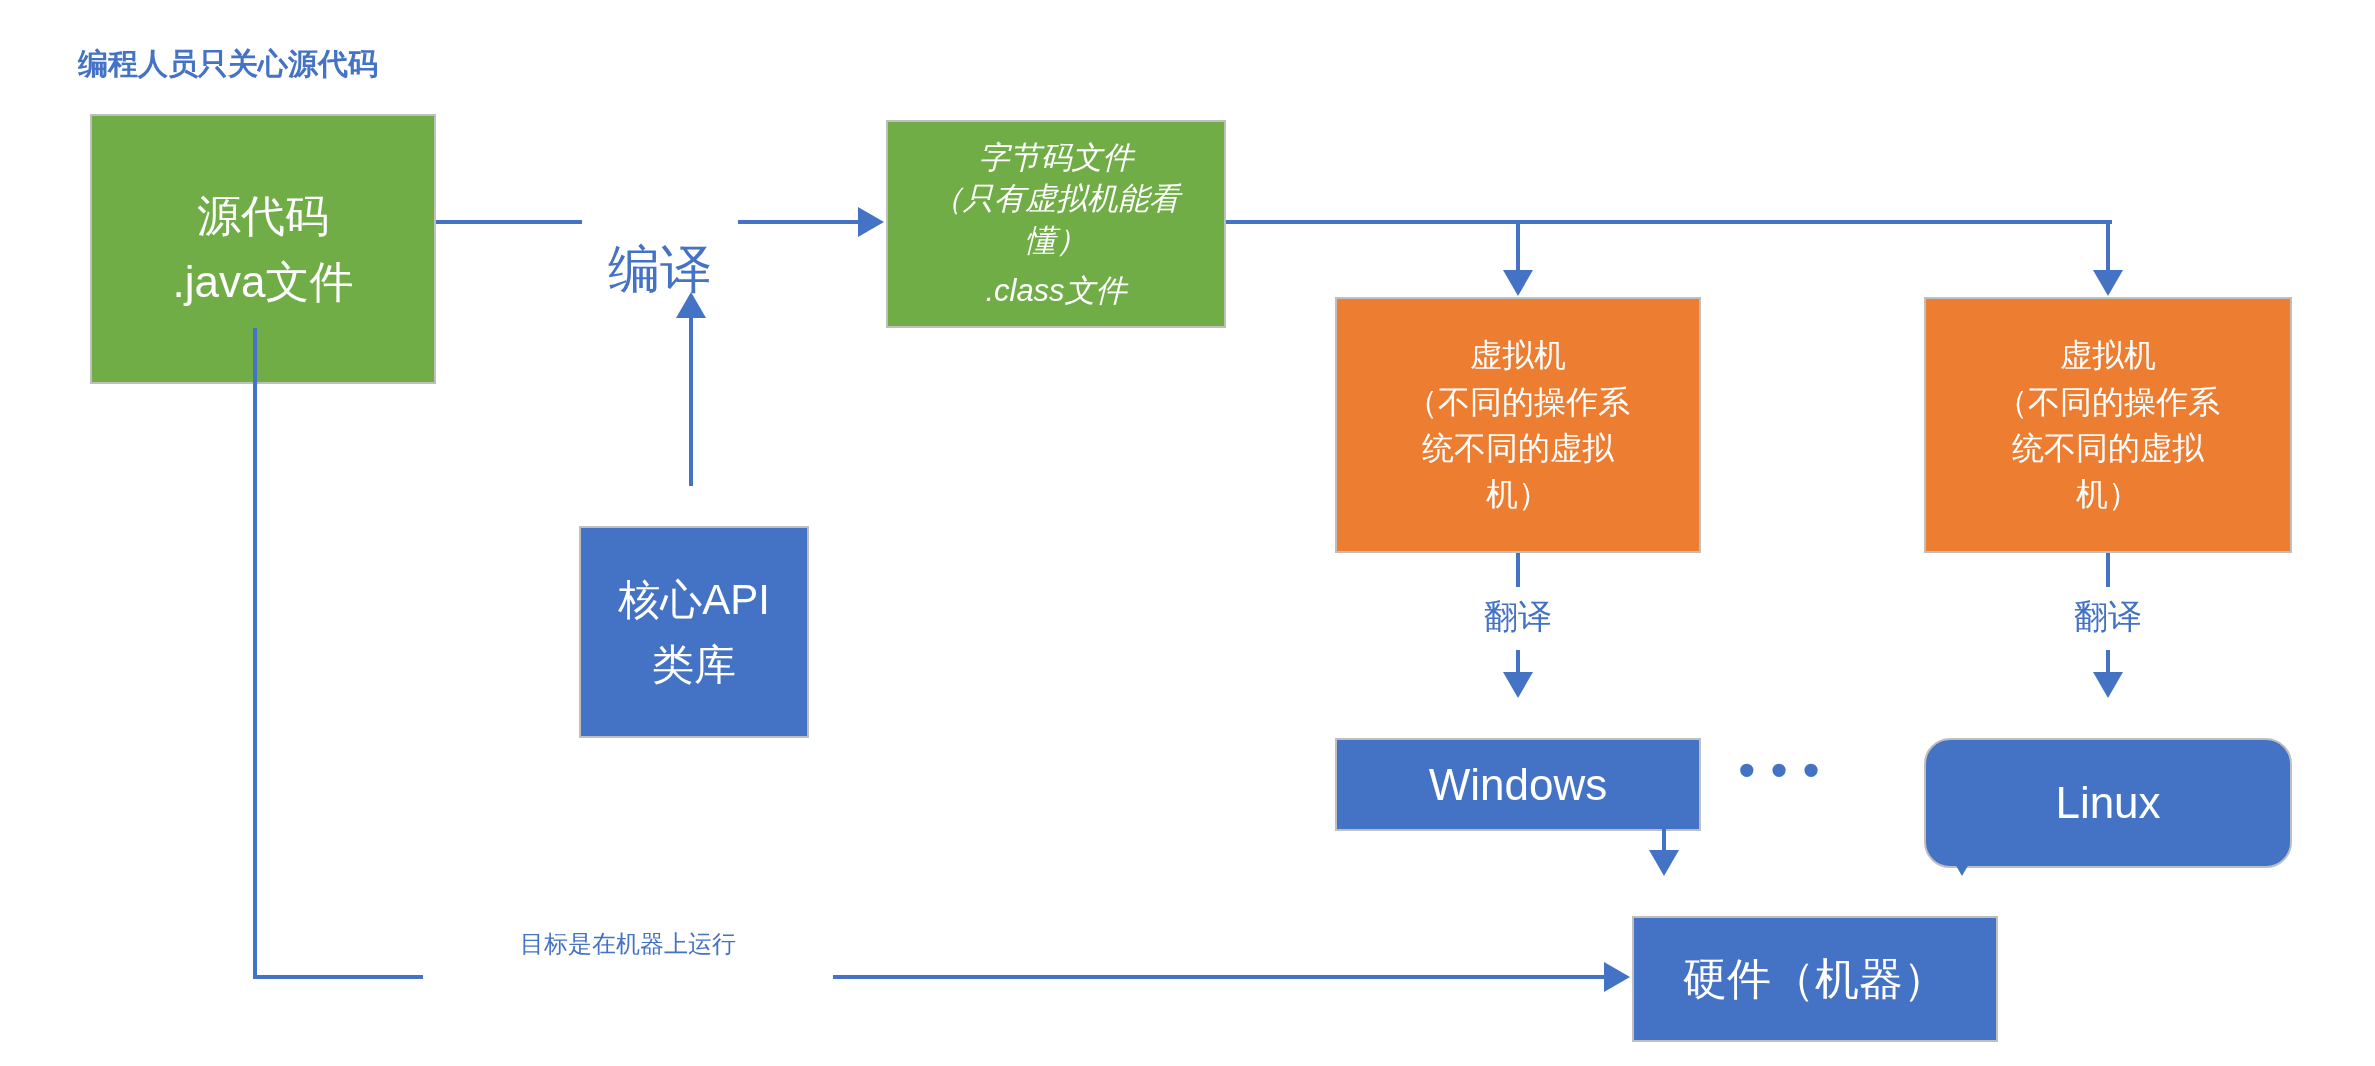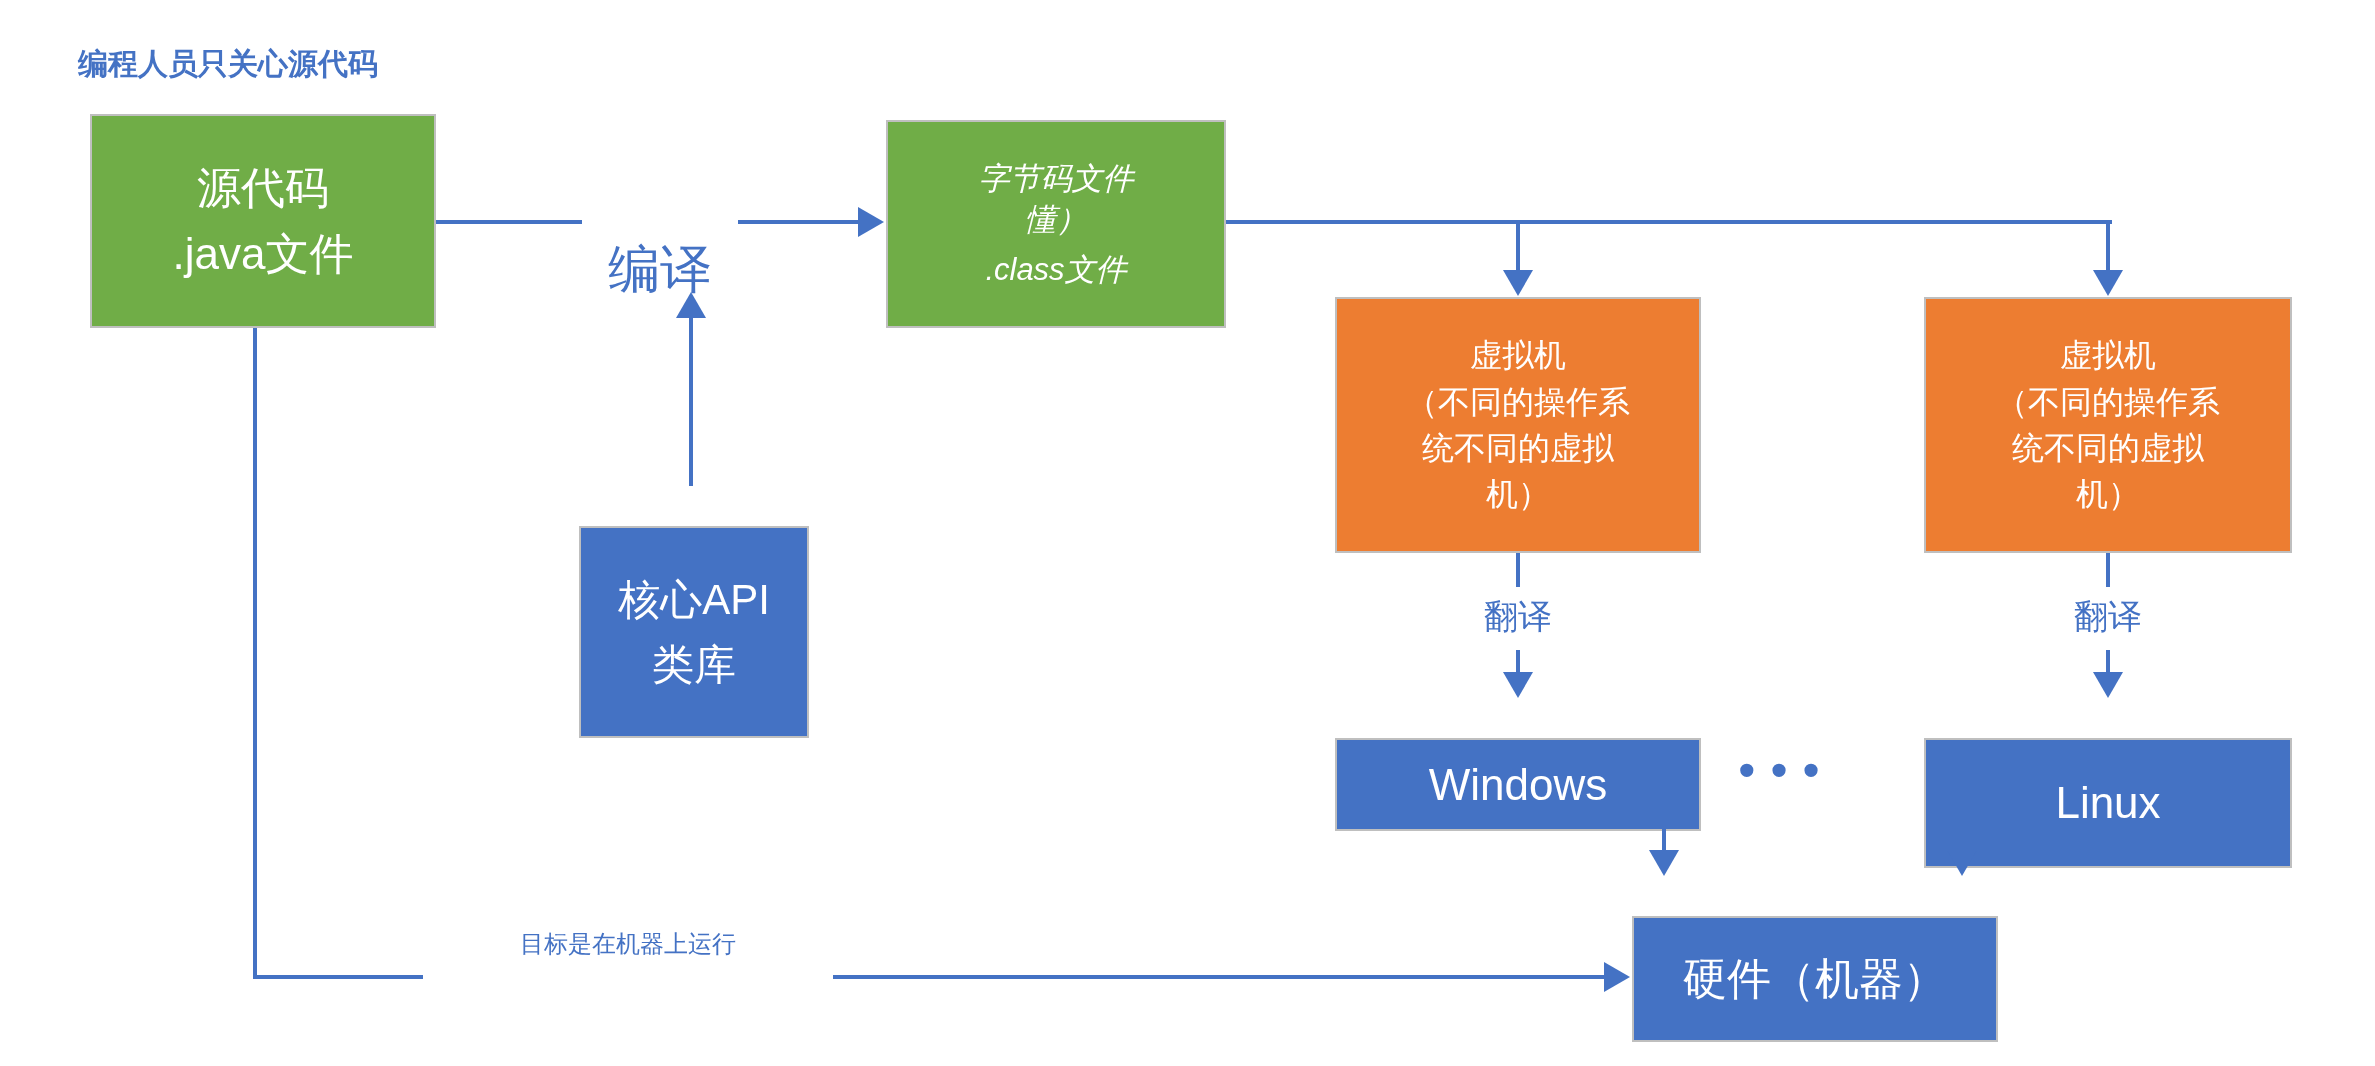--- a/index.html
+++ b/index.html
@@ -18,27 +18,27 @@
     text-align:center;
     color:var(--text_white);
     border:2px solid var(--border_gray);
     box-sizing:border-box;
   }
   .green{background:var(--box_green);}
   .blue{background:var(--box_blue);margin-top:40px;}
   .orange{background:var(--box_orange);}
   .box-line{width:100%;}
 
-  .src-box{left:90px;top:114px;width:346px;height:214px;font-size:44px;line-height:1.5;}
+  .src-box{left:90px;top:114px;width:346px;height:270px;font-size:44px;line-height:1.5;}
   .byte-box{left:886px;top:120px;width:340px;height:208px;font-size:31px;line-height:1.34;font-style:italic;}
   .api-box{left:579px;top:486px;width:230px;height:212px;font-size:42px;line-height:1.55;}
   .vm-left{left:1335px;top:297px;width:366px;height:256px;font-size:32px;line-height:1.45;}
   .vm-right{left:1924px;top:297px;width:368px;height:256px;font-size:32px;line-height:1.45;}
   .win-box{left:1335px;top:698px;width:366px;height:93px;font-size:44px;}
-  .linux-box{left:1924px;top:698px;width:368px;height:130px;font-size:44px;}
+  .linux-box{left:1924px;top:698px;width:368px;height:130px;font-size:44px;border-radius:26px;}
   .hw-box{left:1632px;top:876px;width:366px;height:126px;font-size:44px;}
   .gap-top{margin-top:8px;}
 
   
   .flabel{
     position:absolute;display:flex;align-items:center;justify-content:center;
     color:var(--connector_blue);text-align:center;white-space:nowrap;
   }
   .title-label{left:78px;top:44px;font-size:30px;font-weight:bold;justify-content:flex-start;}
   .compile-label{left:580px;top:186px;width:160px;height:72px;font-size:52px;margin-top:48px;}
@@ -62,20 +62,21 @@
 
   <div class="flabel title-label">编程人员只关心源代码</div>
 
   <div class="box green src-box">
     <div class="box-line">源代码</div>
     <div class="box-line">.java文件</div>
   </div>
 
   <div class="box green byte-box">
     <div class="box-line">字节码文件</div>
+    <div class="box-line">（只有虚拟机能看</div>
     <div class="box-line">懂）</div>
     <div class="box-line gap-top">.class文件</div>
   </div>
 
   <div class="box blue api-box">
     <div class="box-line">核心API</div>
     <div class="box-line">类库</div>
   </div>
 
   <div class="box orange vm-left">

